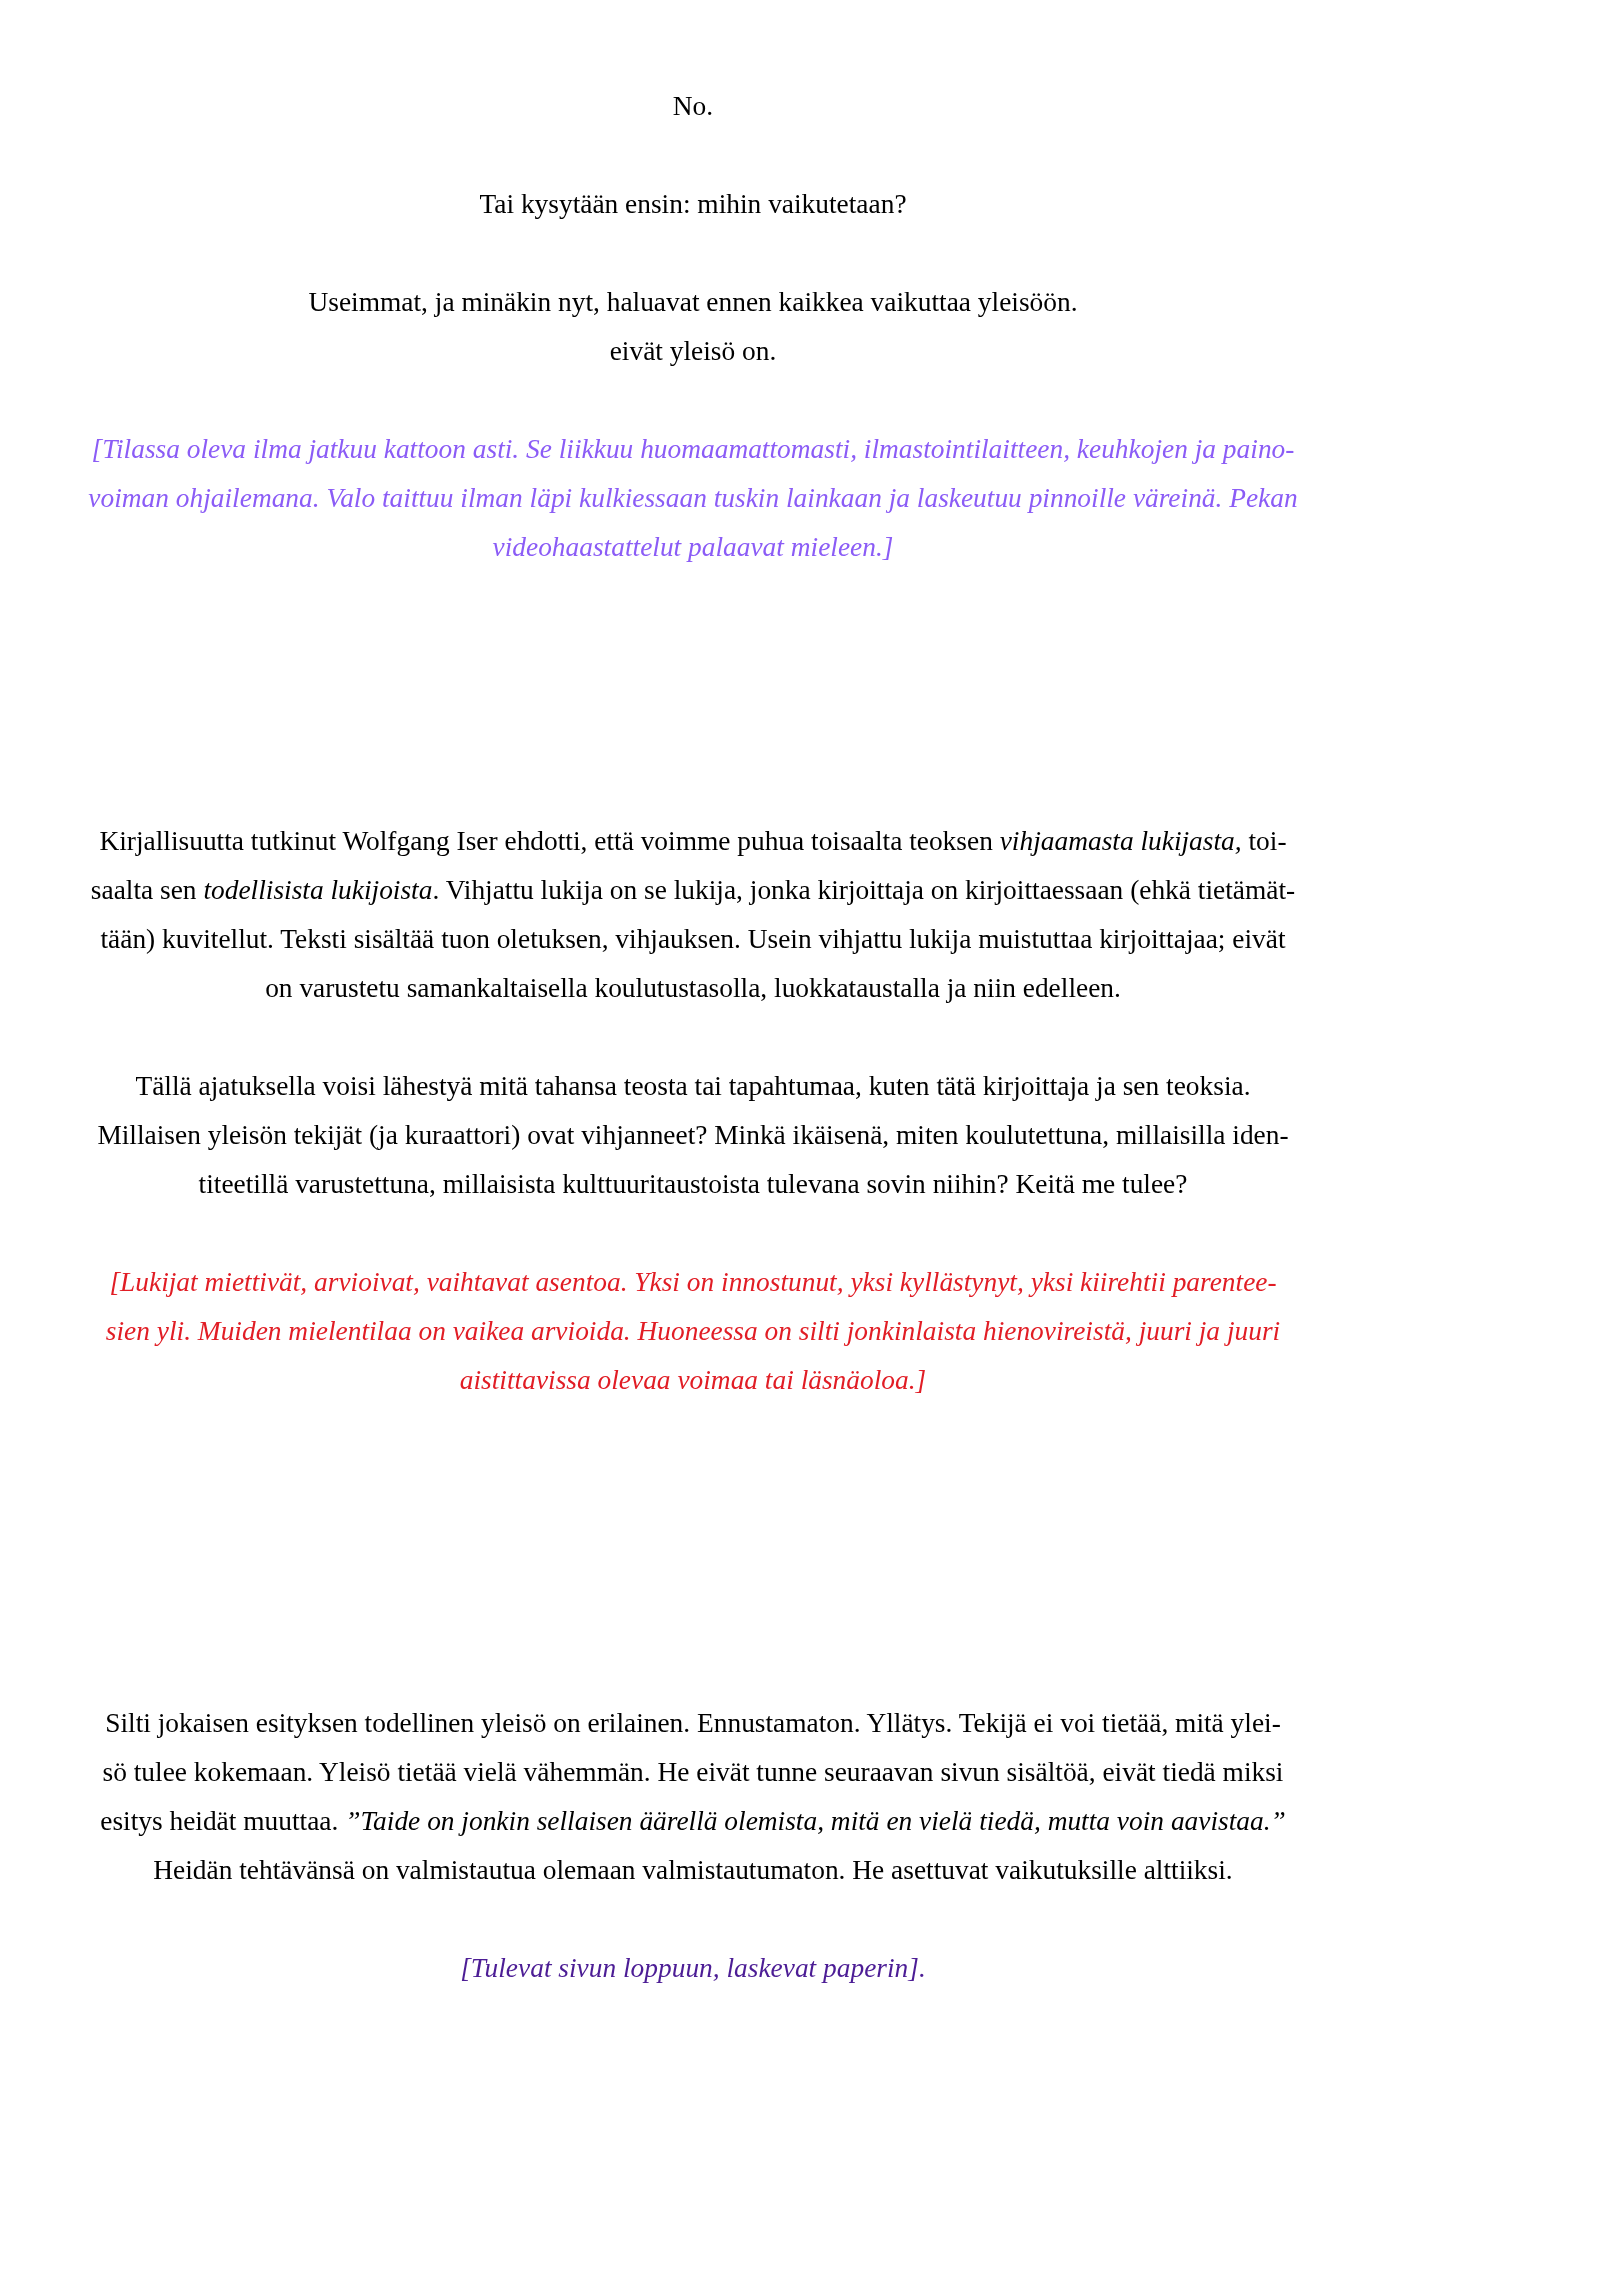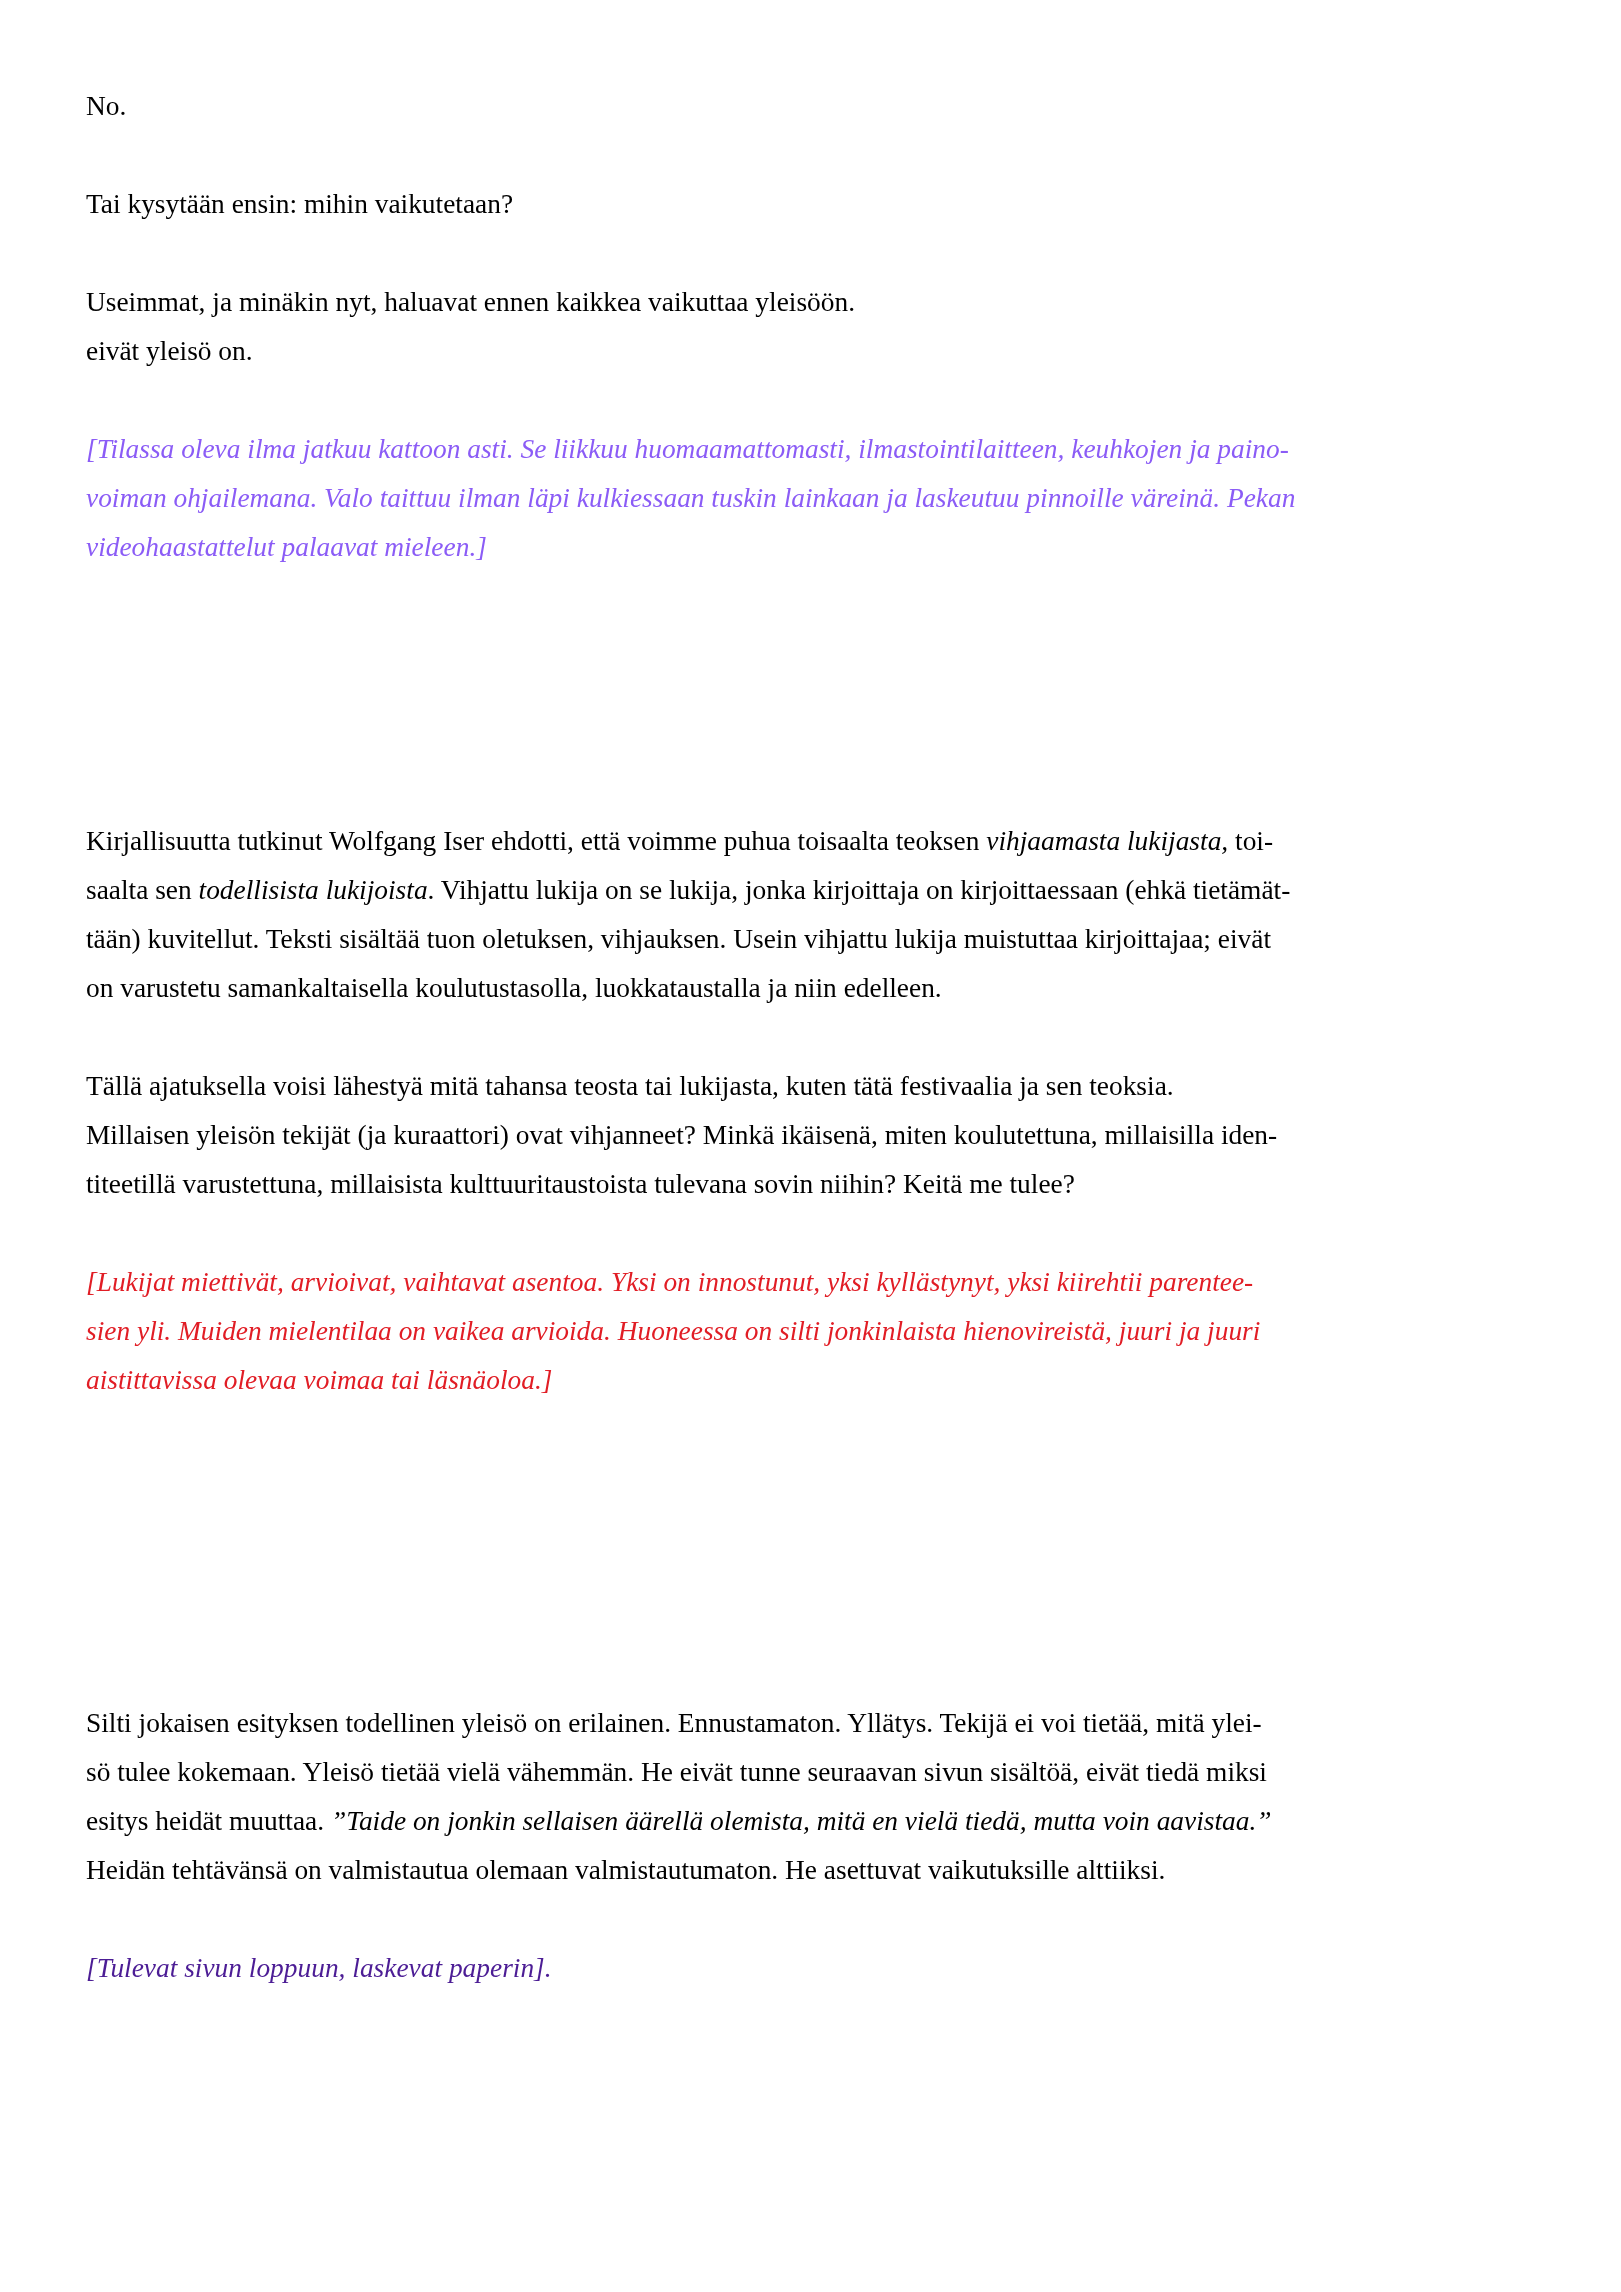--- a/index.html
+++ b/index.html
@@ -12,20 +12,21 @@
     width: 1388px;
     height: 2293px;
     box-sizing: border-box;
     background: #ffffff;
     padding: 82px 88px 0 86px;
     font-family: "Liberation Serif", "DejaVu Serif", serif;
     font-size: 27.4px;
     line-height: 49px;
     color: #000000;
     overflow: hidden;
+    text-align: center;
   }
   .block {
     margin: 0;
   }
   .line {
     white-space: nowrap;
   }
   .block.red {
     font-style: italic;
   }
@@ -53,21 +54,21 @@
         <div class="line">voiman ohjailemana. Valo taittuu ilman läpi kulkiessaan tuskin lainkaan ja laskeutuu pinnoille väreinä. Pekan</div>
         <div class="line">videohaastattelut palaavat mieleen.]</div>
       </div>
       <div class="block" style="margin-bottom: 49px;">
         <div class="line">Kirjallisuutta tutkinut Wolfgang Iser ehdotti, että voimme puhua toisaalta teoksen <em>vihjaamasta lukijasta,</em> toi-</div>
         <div class="line">saalta sen <em>todellisista lukijoista</em>. Vihjattu lukija on se lukija, jonka kirjoittaja on kirjoittaessaan (ehkä tietämät-</div>
         <div class="line">tään) kuvitellut. Teksti sisältää tuon oletuksen, vihjauksen. Usein vihjattu lukija muistuttaa kirjoittajaa; eivät</div>
         <div class="line">on varustetu samankaltaisella koulutustasolla, luokkataustalla ja niin edelleen.</div>
       </div>
       <div class="block" style="margin-bottom: 49px;">
-        <div class="line">Tällä ajatuksella voisi lähestyä mitä tahansa teosta tai lukijasta, kuten tätä festivaalia ja sen teoksia.</div>
+        <div class="line">Tällä ajatuksella voisi lähestyä mitä tahansa teosta tai tapahtumaa, kuten tätä kirjoittaja ja sen teoksia.</div>
         <div class="line">Millaisen yleisön tekijät (ja kuraattori) ovat vihjanneet? Minkä ikäisenä, miten koulutettuna, millaisilla iden-</div>
         <div class="line">titeetillä varustettuna, millaisista kulttuuritaustoista tulevana sovin niihin? Keitä me tulee?</div>
       </div>
       <div class="block red" style="margin-bottom: 294px; color: rgb(225, 29, 37);">
         <div class="line">[Lukijat miettivät, arvioivat, vaihtavat asentoa. Yksi on innostunut, yksi kyllästynyt, yksi kiirehtii parentee-</div>
         <div class="line">sien yli. Muiden mielentilaa on vaikea arvioida. Huoneessa on silti jonkinlaista hienovireistä, juuri ja juuri</div>
         <div class="line">aistittavissa olevaa voimaa tai läsnäoloa.]</div>
       </div>
       <div class="block" style="margin-bottom: 49px;">
         <div class="line">Silti jokaisen esityksen todellinen yleisö on erilainen. Ennustamaton. Yllätys. Tekijä ei voi tietää, mitä ylei-</div>

